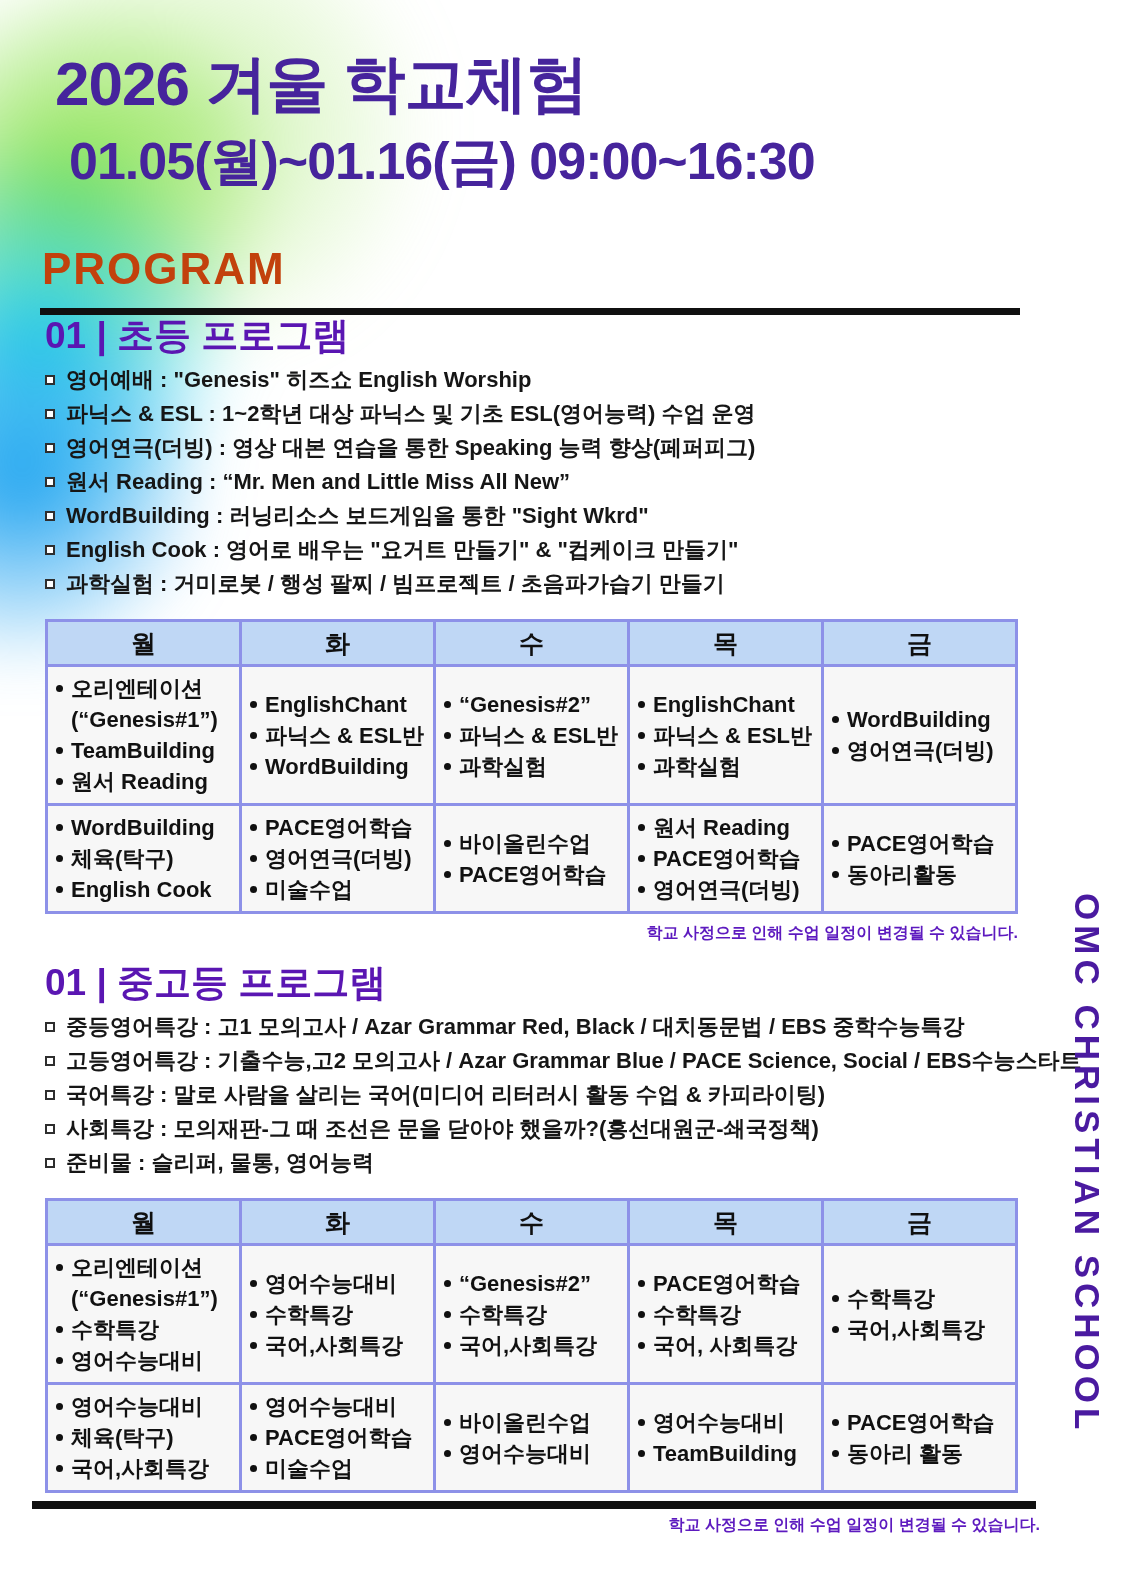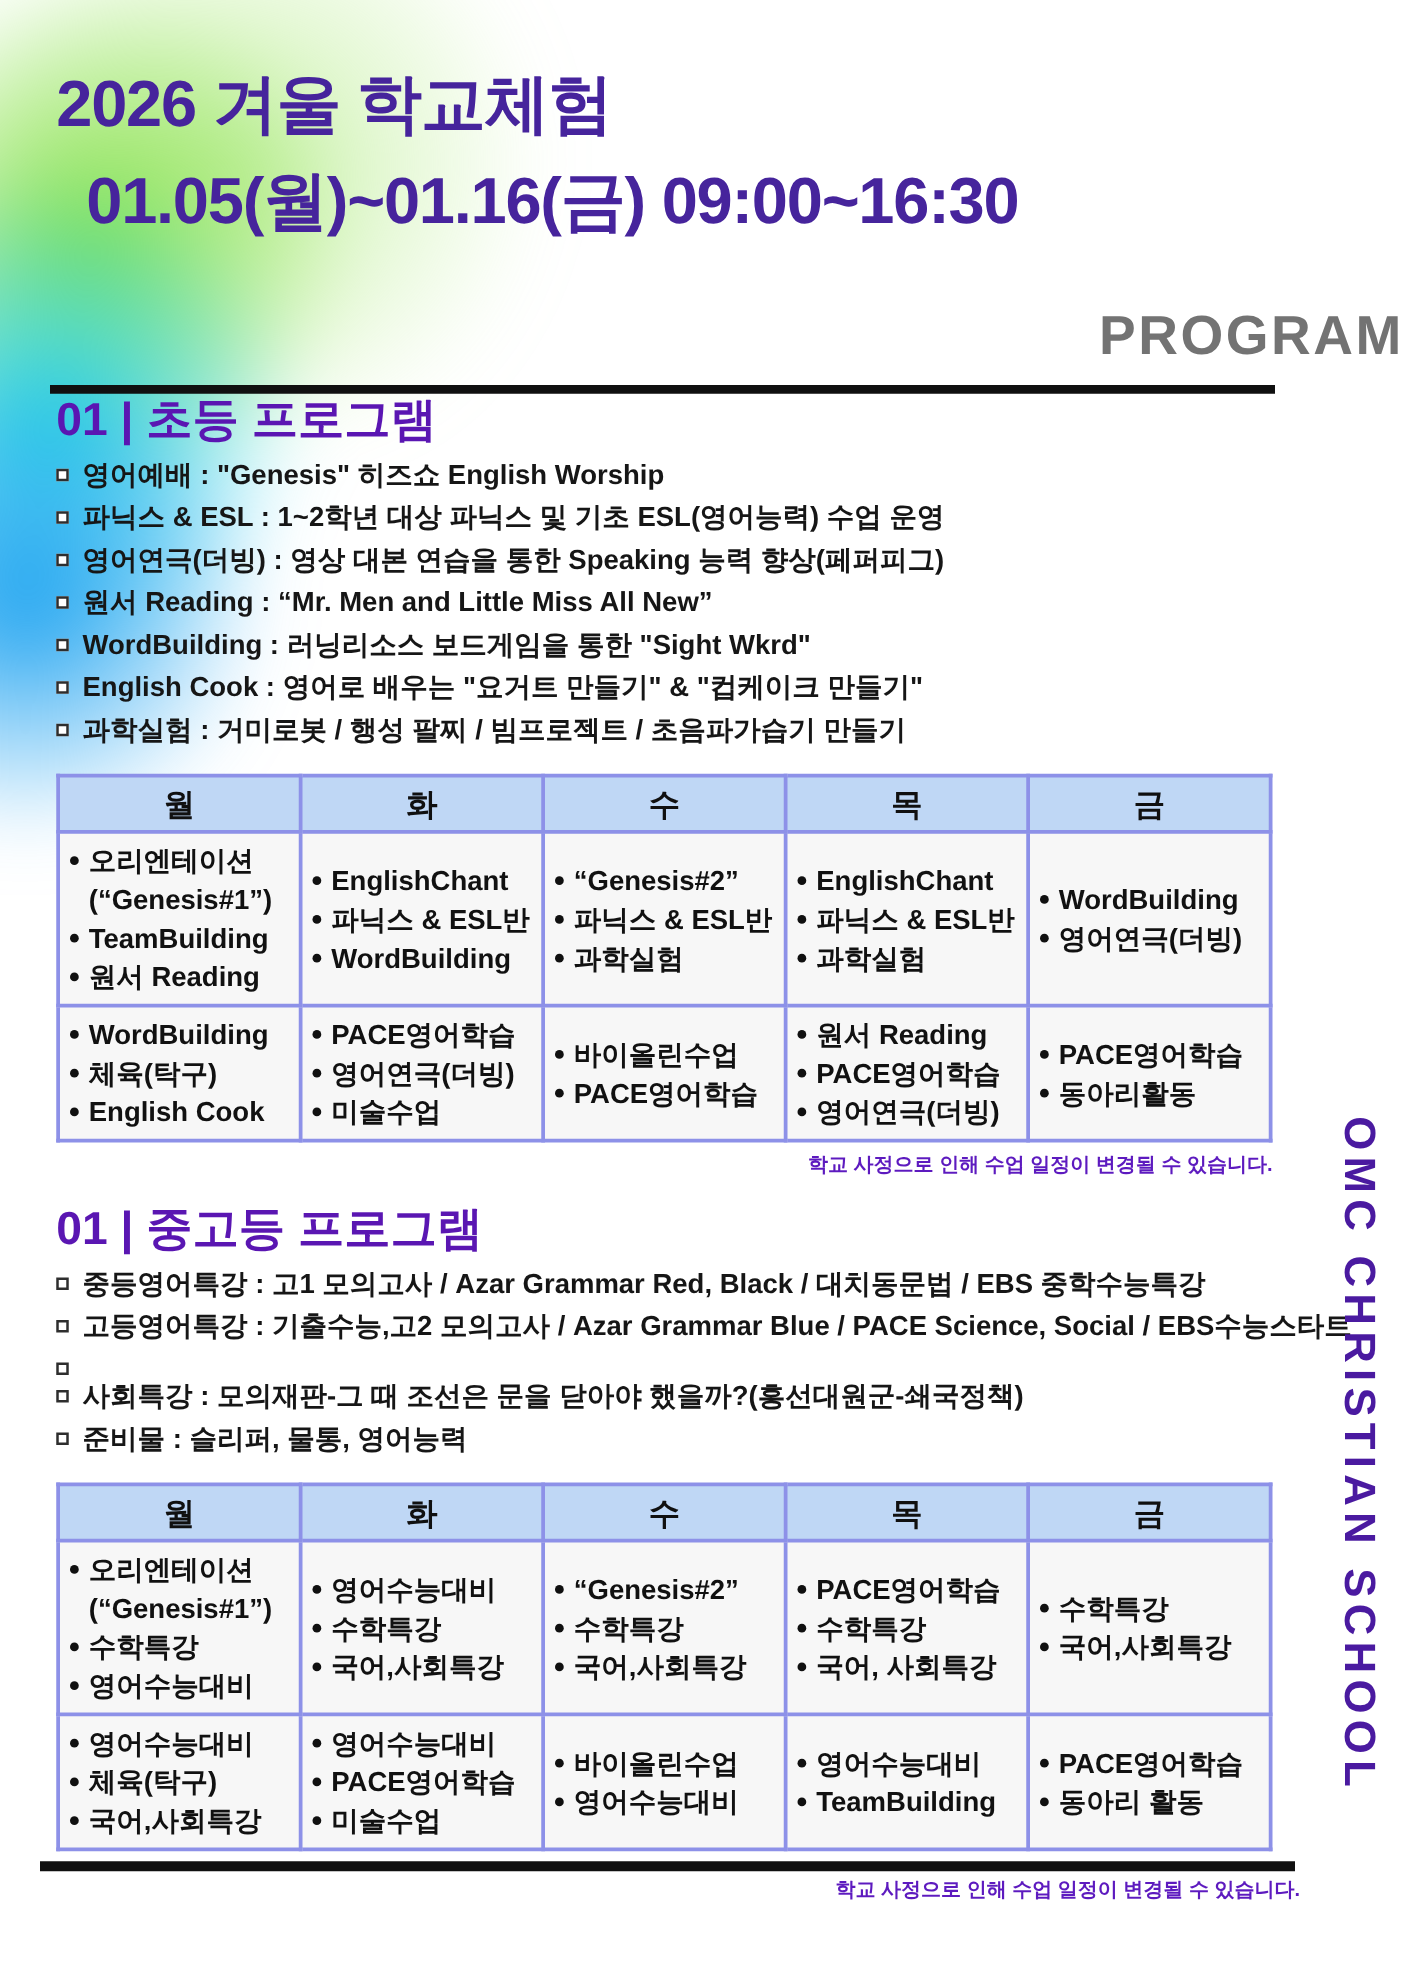--- a/index.html
+++ b/index.html
@@ -27,32 +27,33 @@
     left:-170px; top:140px; width:420px; height:400px;
     background:radial-gradient(circle, rgba(24,206,233,0.95) 0%, rgba(24,206,233,0) 70%);
   }
   .blob-blue {
     left:-180px; top:290px; width:400px; height:380px;
     background:radial-gradient(circle, rgba(26,160,240,0.98) 0%, rgba(26,160,240,0) 70%);
   }
   
   .content { position:relative; padding:50px 0 0 45px; }
   .title {
-    font-size:52px; line-height:68px; font-weight:800;
+    margin-left:10px;
+    font-size:62px; line-height:68px; font-weight:800;
     letter-spacing:-1px; color:#46249C;
   }
   .subtitle {
     margin-left:24px; margin-top:14px;
     font-size:52px; line-height:58px; font-weight:800;
     letter-spacing:-1px; color:#46249C;
   }
   .program {
     margin-top:54px; margin-left:-3px;
     font-size:44px; line-height:50px; font-weight:800;
-    letter-spacing:2px; color:#737373;text-align:right;
+    letter-spacing:2px; color:#c2410c;
   }
   .rule {
     margin-top:14px; margin-left:-5px;
     width:980px; height:7px; background:#101010;
   }
   .section-heading {
     font-size:37px; line-height:42px; font-weight:700;
     color:#5A16B2;
   }
   .section-heading.second { margin-top:16px; }
@@ -320,20 +321,21 @@
         <li class="item">
             <span class="sq"></span>
             <span class="item-text">중등영어특강 : 고1 모의고사 / Azar Grammar Red, Black / 대치동문법 / EBS 중학수능특강</span>
           </li>
         <li class="item">
             <span class="sq"></span>
             <span class="item-text">고등영어특강 : 기출수능,고2 모의고사 / Azar Grammar Blue / PACE Science, Social / EBS수능스타트</span>
           </li>
         <li class="item">
             <span class="sq"></span>
+            <span class="item-text">국어특강 : 말로 사람을 살리는 국어(미디어 리터러시 활동 수업 &amp; 카피라이팅)</span>
           </li>
         <li class="item">
             <span class="sq"></span>
             <span class="item-text">사회특강 : 모의재판-그 때 조선은 문을 닫아야 했을까?(흥선대원군-쇄국정책)</span>
           </li>
         <li class="item">
             <span class="sq"></span>
             <span class="item-text">준비물 : 슬리퍼, 물통, 영어능력</span>
           </li>
       </ul>

